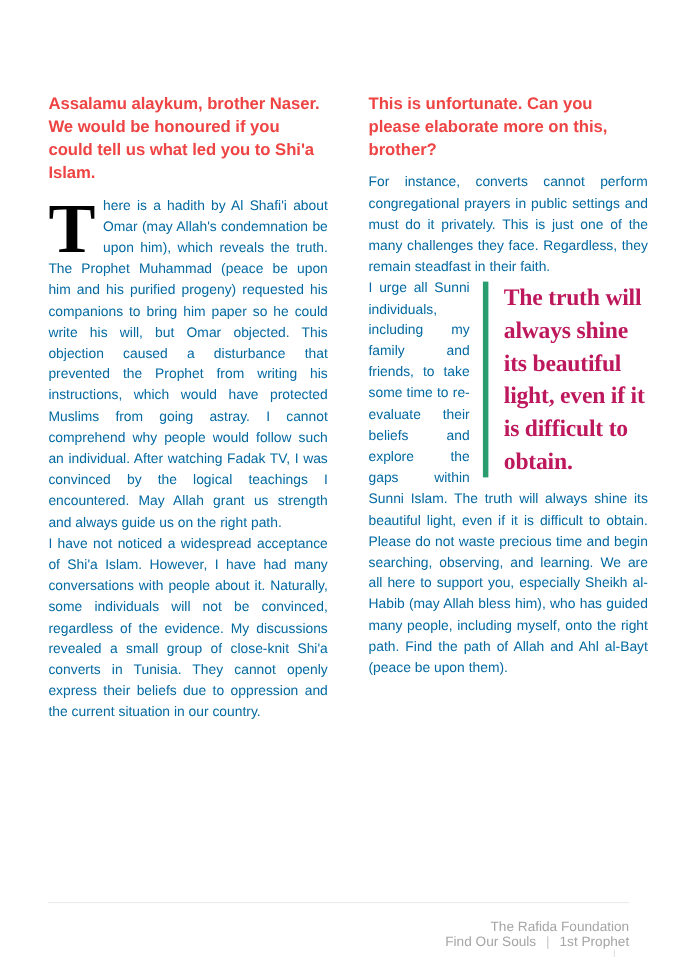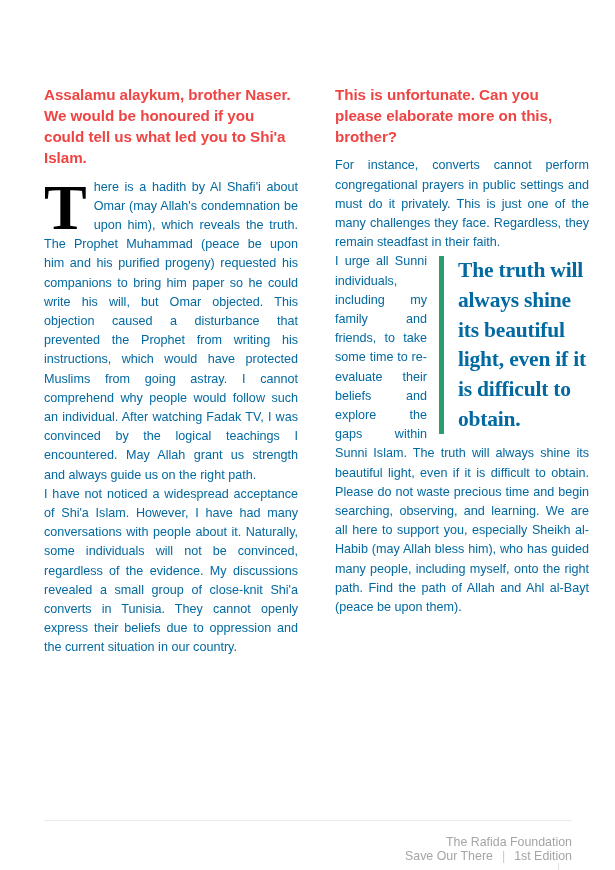--- a/index.html
+++ b/index.html
@@ -79,21 +79,21 @@
   .pullquote {
     float: right;
     width: 150px;
     margin: 4px 0 2px 12px;
     padding-left: 14px;
     border-left: 5px solid #2a9d6e;
     font-family: "Liberation Serif", serif;
     font-weight: bold;
     font-size: 21.5px;
     line-height: 1.38;
-    color: #0369a1;
+    color: #be185d;
     letter-spacing: -0.2px;
   }
 
   .clearer { clear: both; }
 
   
   .footer {
     position: absolute;
     left: 44px;
     top: 820px;
@@ -168,23 +168,23 @@
     </div>
 
   </div>
 
   <div class="footer">
     <span class="footer-left">The Rafida Foundation</span>
 
     <span class="footer-spacer"></span>
 
     <span class="footer-right">
-      <span>Save Our There</span>
+      <span>Find Our Souls</span>
       <span class="footer-sep">|</span>
-      <span>1st Edition</span>
+      <span>1st Prophet</span>
     </span>
 
     <span class="footer-divider"></span>
 
     <span class="page-number">54</span>
   </div>
 
 </div>
 
 </body></html>

